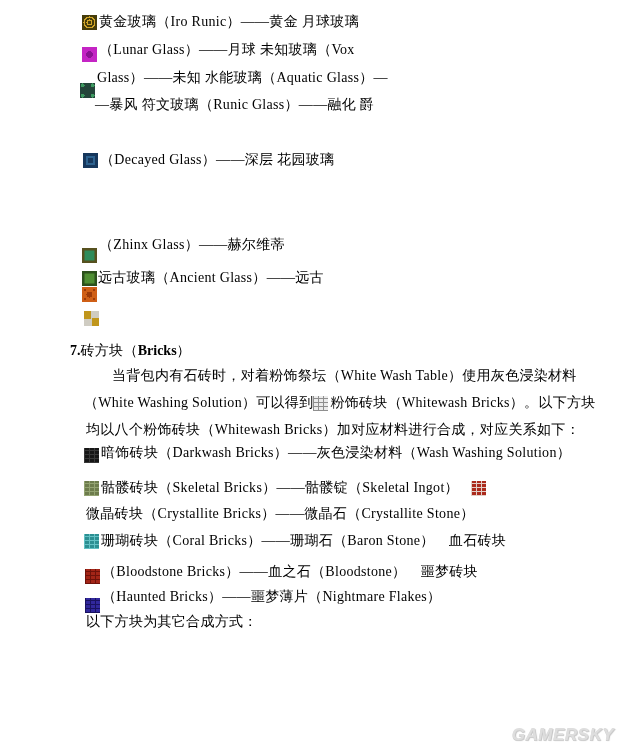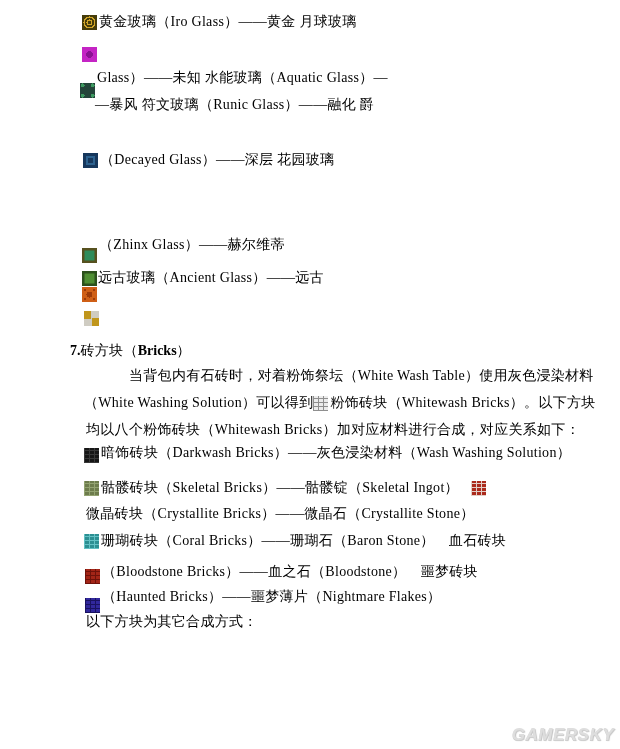--- a/index.html
+++ b/index.html
@@ -57,25 +57,25 @@
     font-style:italic;font-weight:bold;font-size:17px;letter-spacing:.5px;
     color:#dedede;text-shadow:0 1px 0 #cfcfcf,1px 1px 1px #c2c2c2;
   }
 </style>
 </head>
 <body>
 
 <div class="page">
 
   <div class="ln" style="top:12px;left:82px">
-    <span class="icon gear" style="--c1:#453c0a;--c2:#cfa428"></span><span class="t">黄金玻璃（Iro Glass）——黄金 月球玻璃</span>
+    <span class="icon gear" style="--c1:#453c0a;--c2:#cfa428"></span><span class="t">黄金玻璃（Iro Runic）——黄金 月球玻璃</span>
   </div>
 
   <div class="ln" style="top:40px;left:82px">
-    <span class="icon center dy4" style="--c1:#c424c4;--c2:#8a1192"></span>
+    <span class="icon center dy4" style="--c1:#c424c4;--c2:#8a1192"></span><span class="t">（Lunar Glass）——月球 未知玻璃（Vox</span>
   </div>
 
   <div class="ln" style="top:68px;left:80px">
     <span class="icon corners dy12" style="--c1:#24453a;--c2:#3d9960"></span><span class="t">Glass）——未知 水能玻璃（Aquatic Glass）—</span>
   </div>
 
   <div class="ln" style="top:95px;left:95px">
     <span class="t">—暴风 符文玻璃（Runic Glass）——融化 爵</span>
   </div>
 
@@ -95,21 +95,21 @@
   </div>
 
   <div class="ln" style="top:308px;left:84px">
     <span class="icon checker" style="--c1:#c0961c;--c2:#cfccc2"></span>
   </div>
 
   <div class="ln" style="top:341px;left:70px">
     <span class="b">7.</span><span class="t">砖方块（</span><span class="b">Bricks</span><span class="t">）</span>
   </div>
 
-  <div class="ln" style="top:366px;left:129px">
+  <div class="ln" style="top:366px;left:112px">
     <span class="t">当背包内有石砖时，对着粉饰祭坛（White Wash Table）使用灰色浸染材料</span>
   </div>
 
   <div class="ln" style="top:393px;left:84px">
     <span class="t">（White Washing Solution）可以得到</span><span class="icon brick" style="--c1:#ececec;--c2:#8f8f8f"></span><span class="t">粉饰砖块（Whitewash Bricks）。以下方块</span>
   </div>
 
   <div class="ln" style="top:420px;left:86px">
     <span class="t">均以八个粉饰砖块（Whitewash Bricks）加对应材料进行合成，对应关系如下：</span>
   </div>

